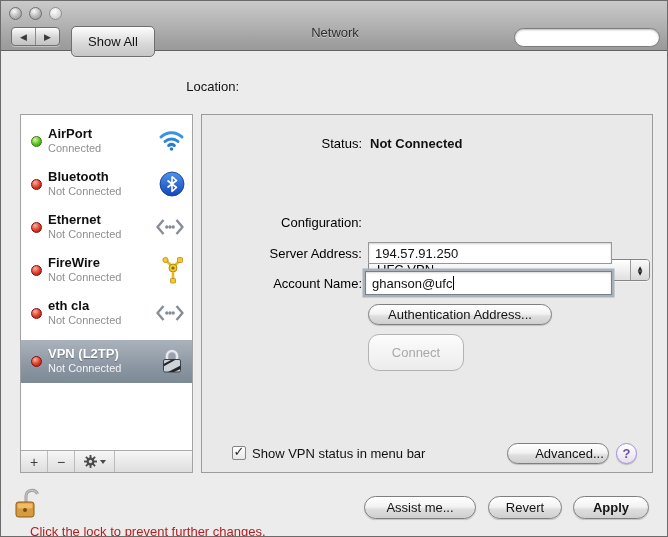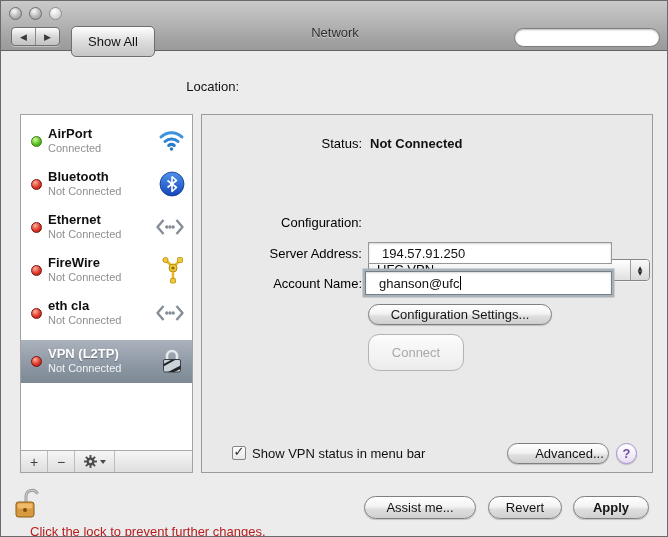--- a/index.html
+++ b/index.html
@@ -74,21 +74,21 @@
   .gear-arrow { width:0; height:0; border-left:3.5px solid transparent;
                 border-right:3.5px solid transparent; border-top:4px solid #4a4a4a; }
   
   .panel { position:absolute; left:200px; top:113px; width:452px; height:359px;
            background:#e9e9e9; border:1px solid #9b9b9b; }
   .plabel { position:absolute; left:0; width:160px; text-align:right; color:#000; }
   .pvalue-bold { position:absolute; font-weight:bold; }
   .popup.config { left:166px; top:96px; width:282px; }
   .field { position:absolute; height:22px; background:#fff; border:1px solid #989898;
            box-shadow:inset 0 1px 2px rgba(0,0,0,.18); display:flex; align-items:center;
-           padding:0 13px; }
+           padding:0 6px; }
   .field.server { left:166px; top:127px; width:244px; }
   .field.account { left:163px; top:156px; width:247px; height:24px;
                    border:1px solid #75808a;
                    box-shadow:0 0 0 2.5px #a9b1b9, inset 0 1px 2px rgba(0,0,0,.15); }
   .caret { display:inline-block; width:1px; height:14px; background:#000; margin-left:1px; vertical-align:-2px; }
   .aqua-btn { position:absolute; display:inline-flex; align-items:center; justify-content:center;
               border:1px solid #7f7f7f; border-radius:11px; color:#141414;
               background:linear-gradient(#ffffff,#f3f3f3 45%,#dedede 60%,#cfcfcf);
               box-shadow:0 1px 1px rgba(0,0,0,.18); font-size:13px; }
   .aqua-btn.auth { left:166px; top:189px; width:184px; height:21px; }
@@ -283,21 +283,21 @@
     <div class="field server">
       <span>194.57.91.250</span>
     </div>
 
     <div class="plabel" style="top:161px">Account Name:</div>
     <div class="field account">
       <span>ghanson@ufc</span>
         <span class="caret"></span>
     </div>
 
-    <div class="aqua-btn auth">Configuration Settings...</div>
+    <div class="aqua-btn auth">Authentication Address...</div>
     <div class="aqua-btn connect">Connect</div>
 
     <div class="checkbox">
       <span>✓</span>
     </div>
     <div class="cb-label">Show VPN status in menu bar</div>
 
     <div class="aqua-btn advanced">Advanced...</div>
     <div class="helpbtn">?</div>
   </div>

